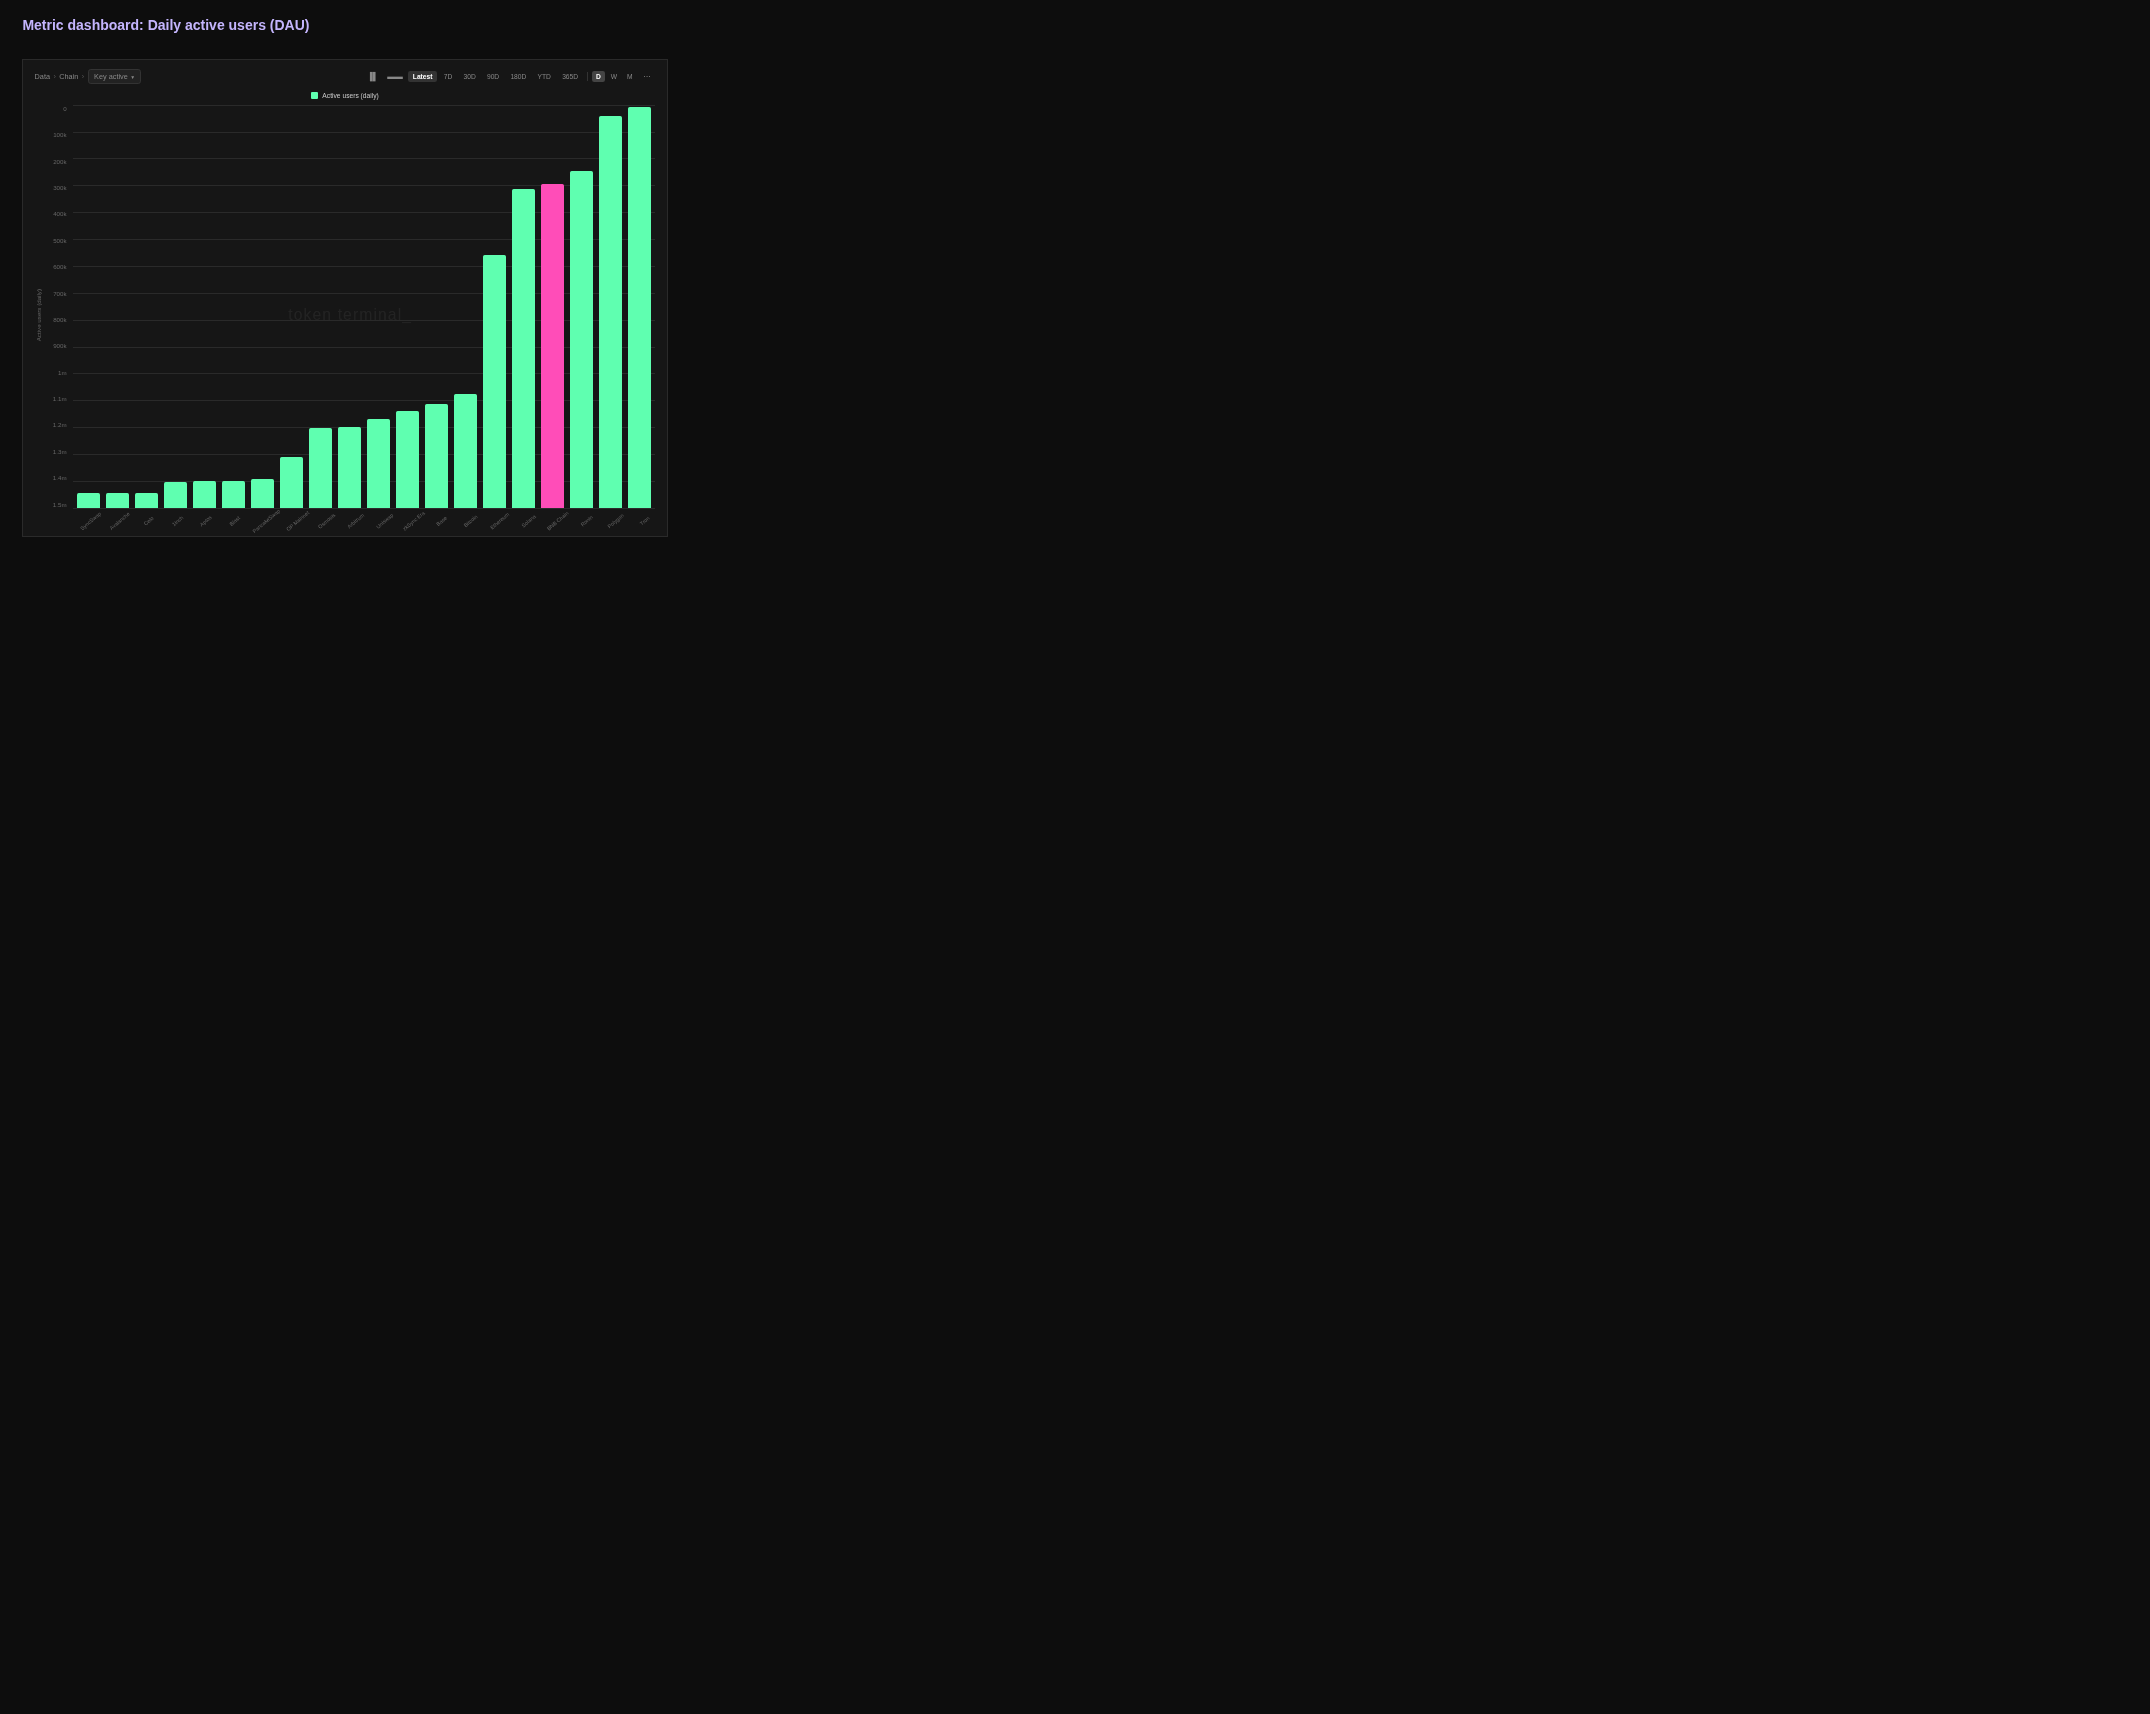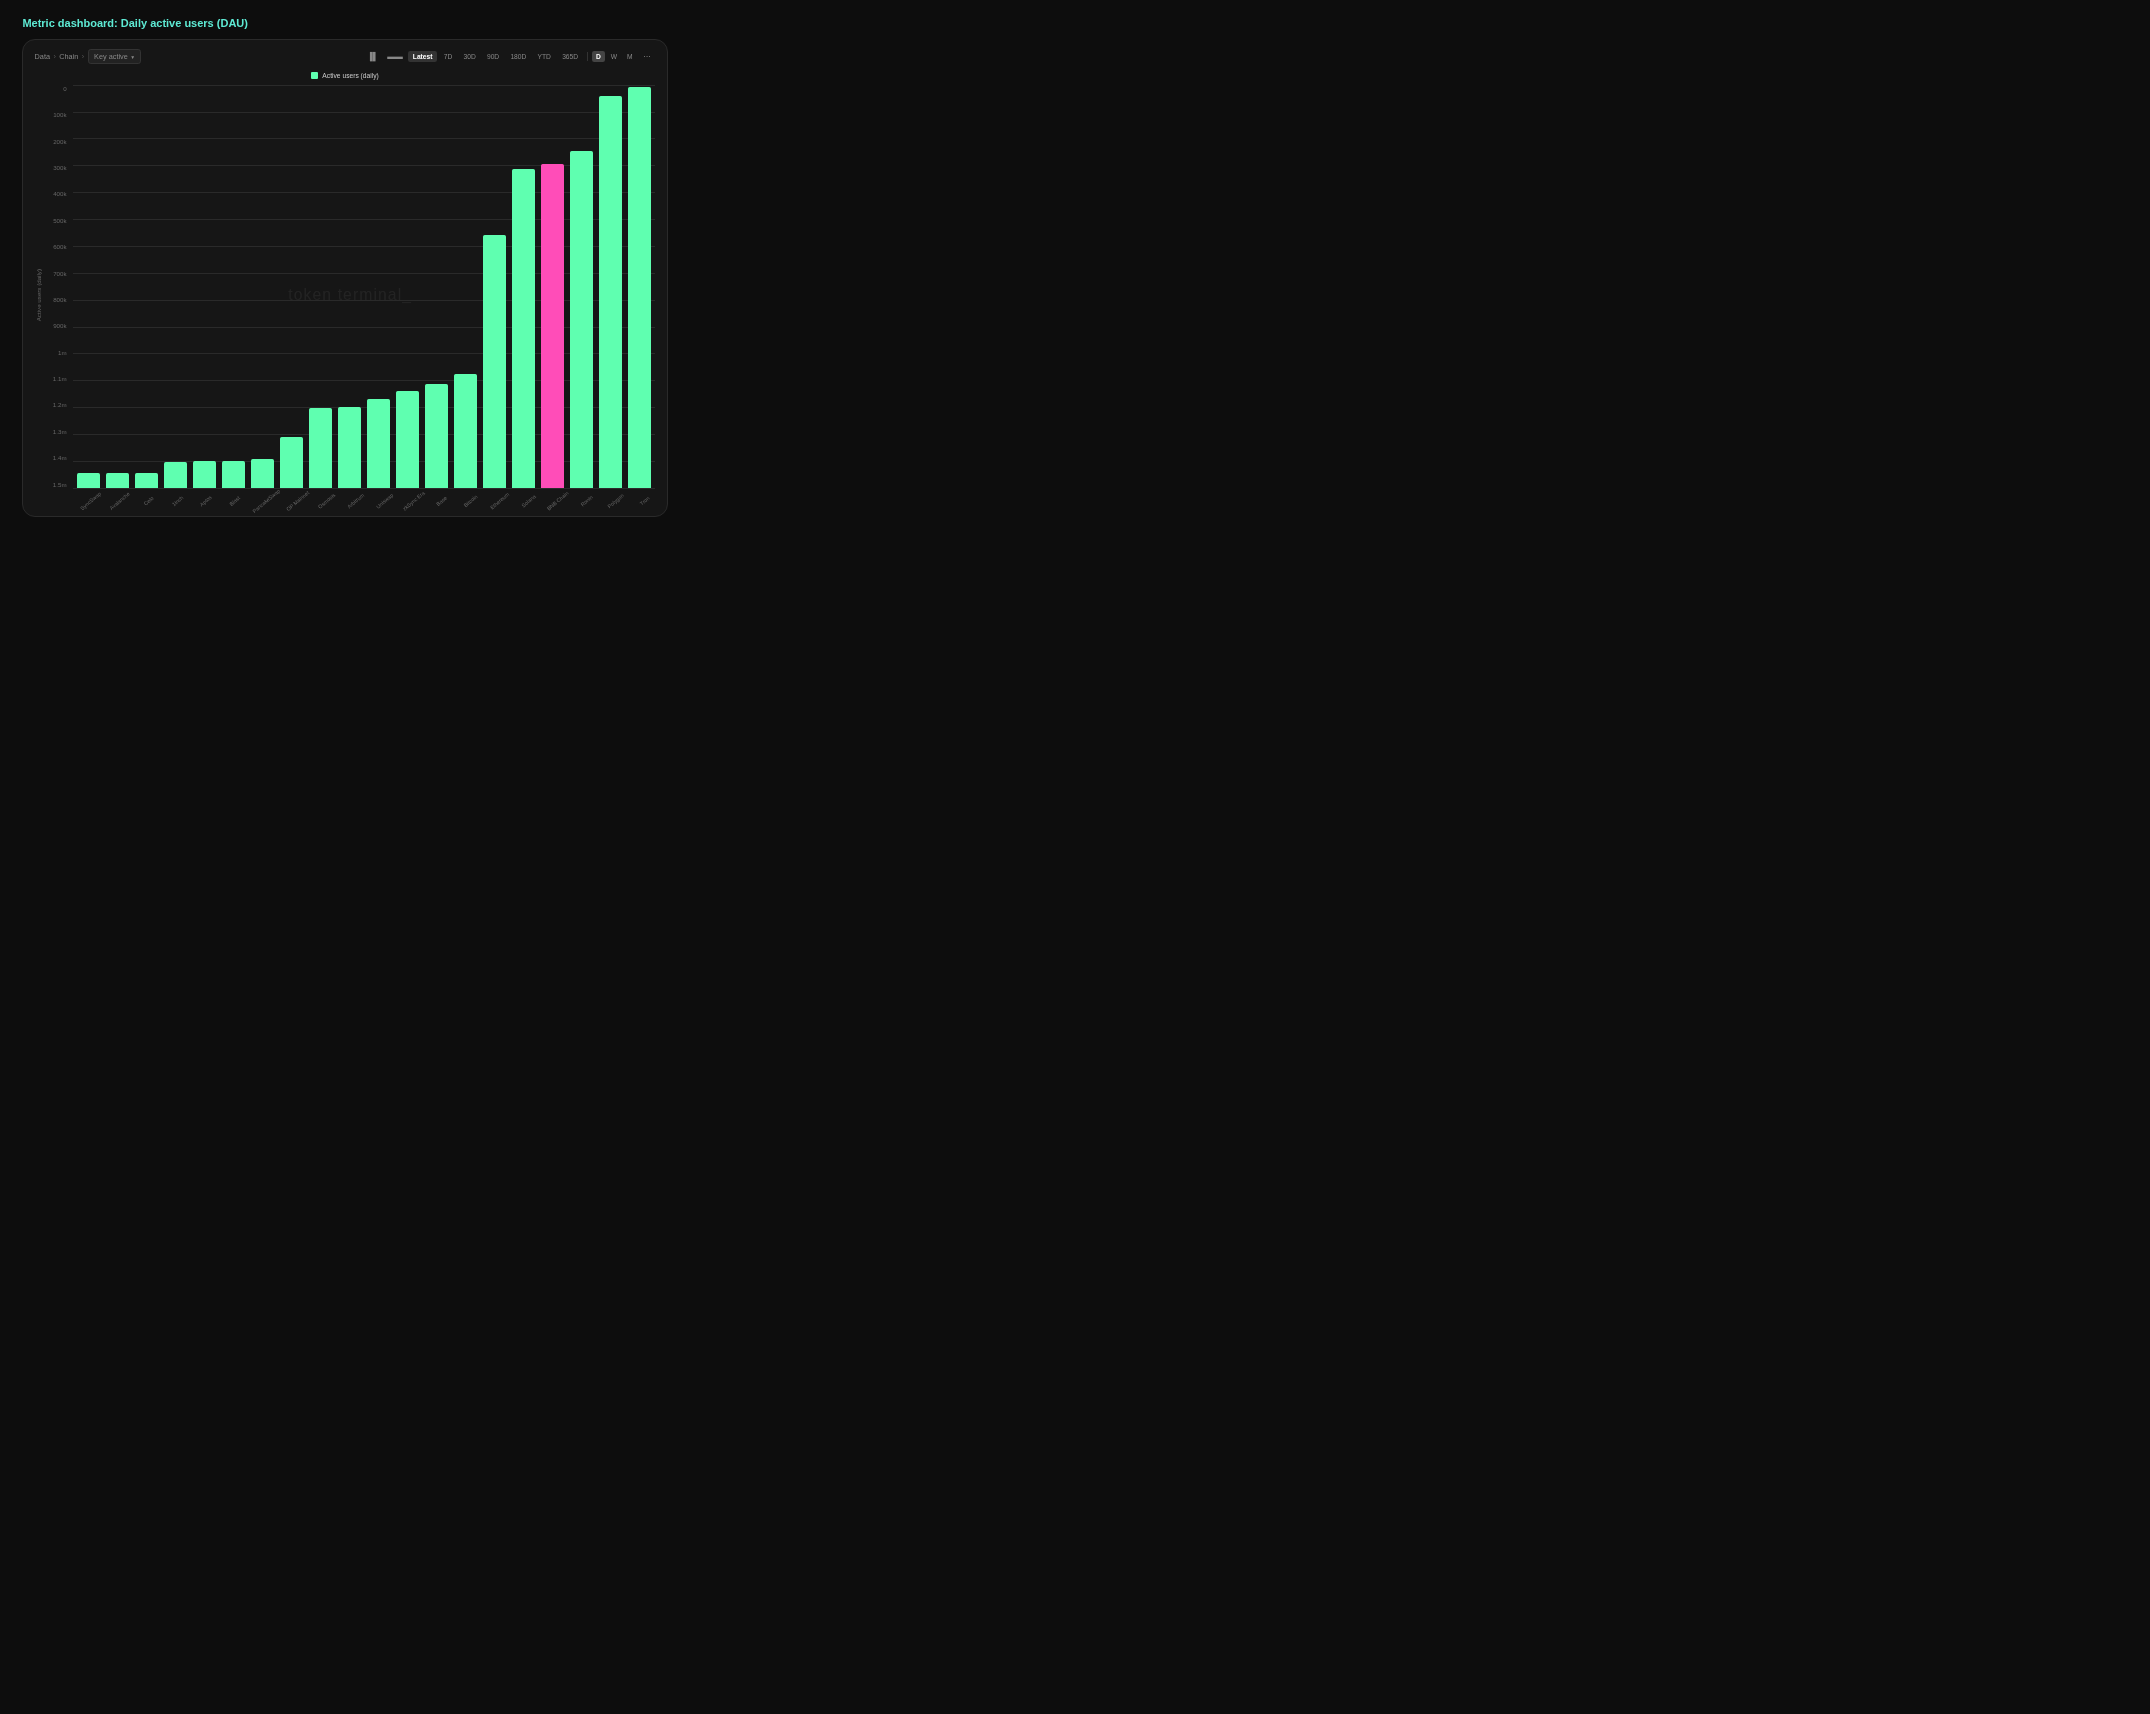--- a/index.html
+++ b/index.html
@@ -5,29 +5,29 @@
     * { margin: 0; padding: 0; box-sizing: border-box; }
     body {
       background: #0d0d0d;
       color: #ffffff;
       font-family: -apple-system, BlinkMacSystemFont, 'Segoe UI', sans-serif;
       width: 690px;
       min-height: 549px;
       padding: 17px 22.4px;
     }
     .page-title {
-      font-size: 11px;
+      font-size: 14px;
       font-weight: 700;
-      color: #5eead4;
-      margin-bottom: 10px;
+      color: #c4b5fd;
+      margin-bottom: 26px;
     }
     .chart-container {
       background: #161616;
       border: 0.6px solid #2a2a2a;
-      border-radius: 13px;
+      border-radius: 0;
       padding: 9px 11.2px 11.2px;
     }
     .chart-nav {
       display: flex;
       align-items: center;
       gap: 0;
       margin-bottom: 7.8px;
     }
     .breadcrumb {
       display: flex;

